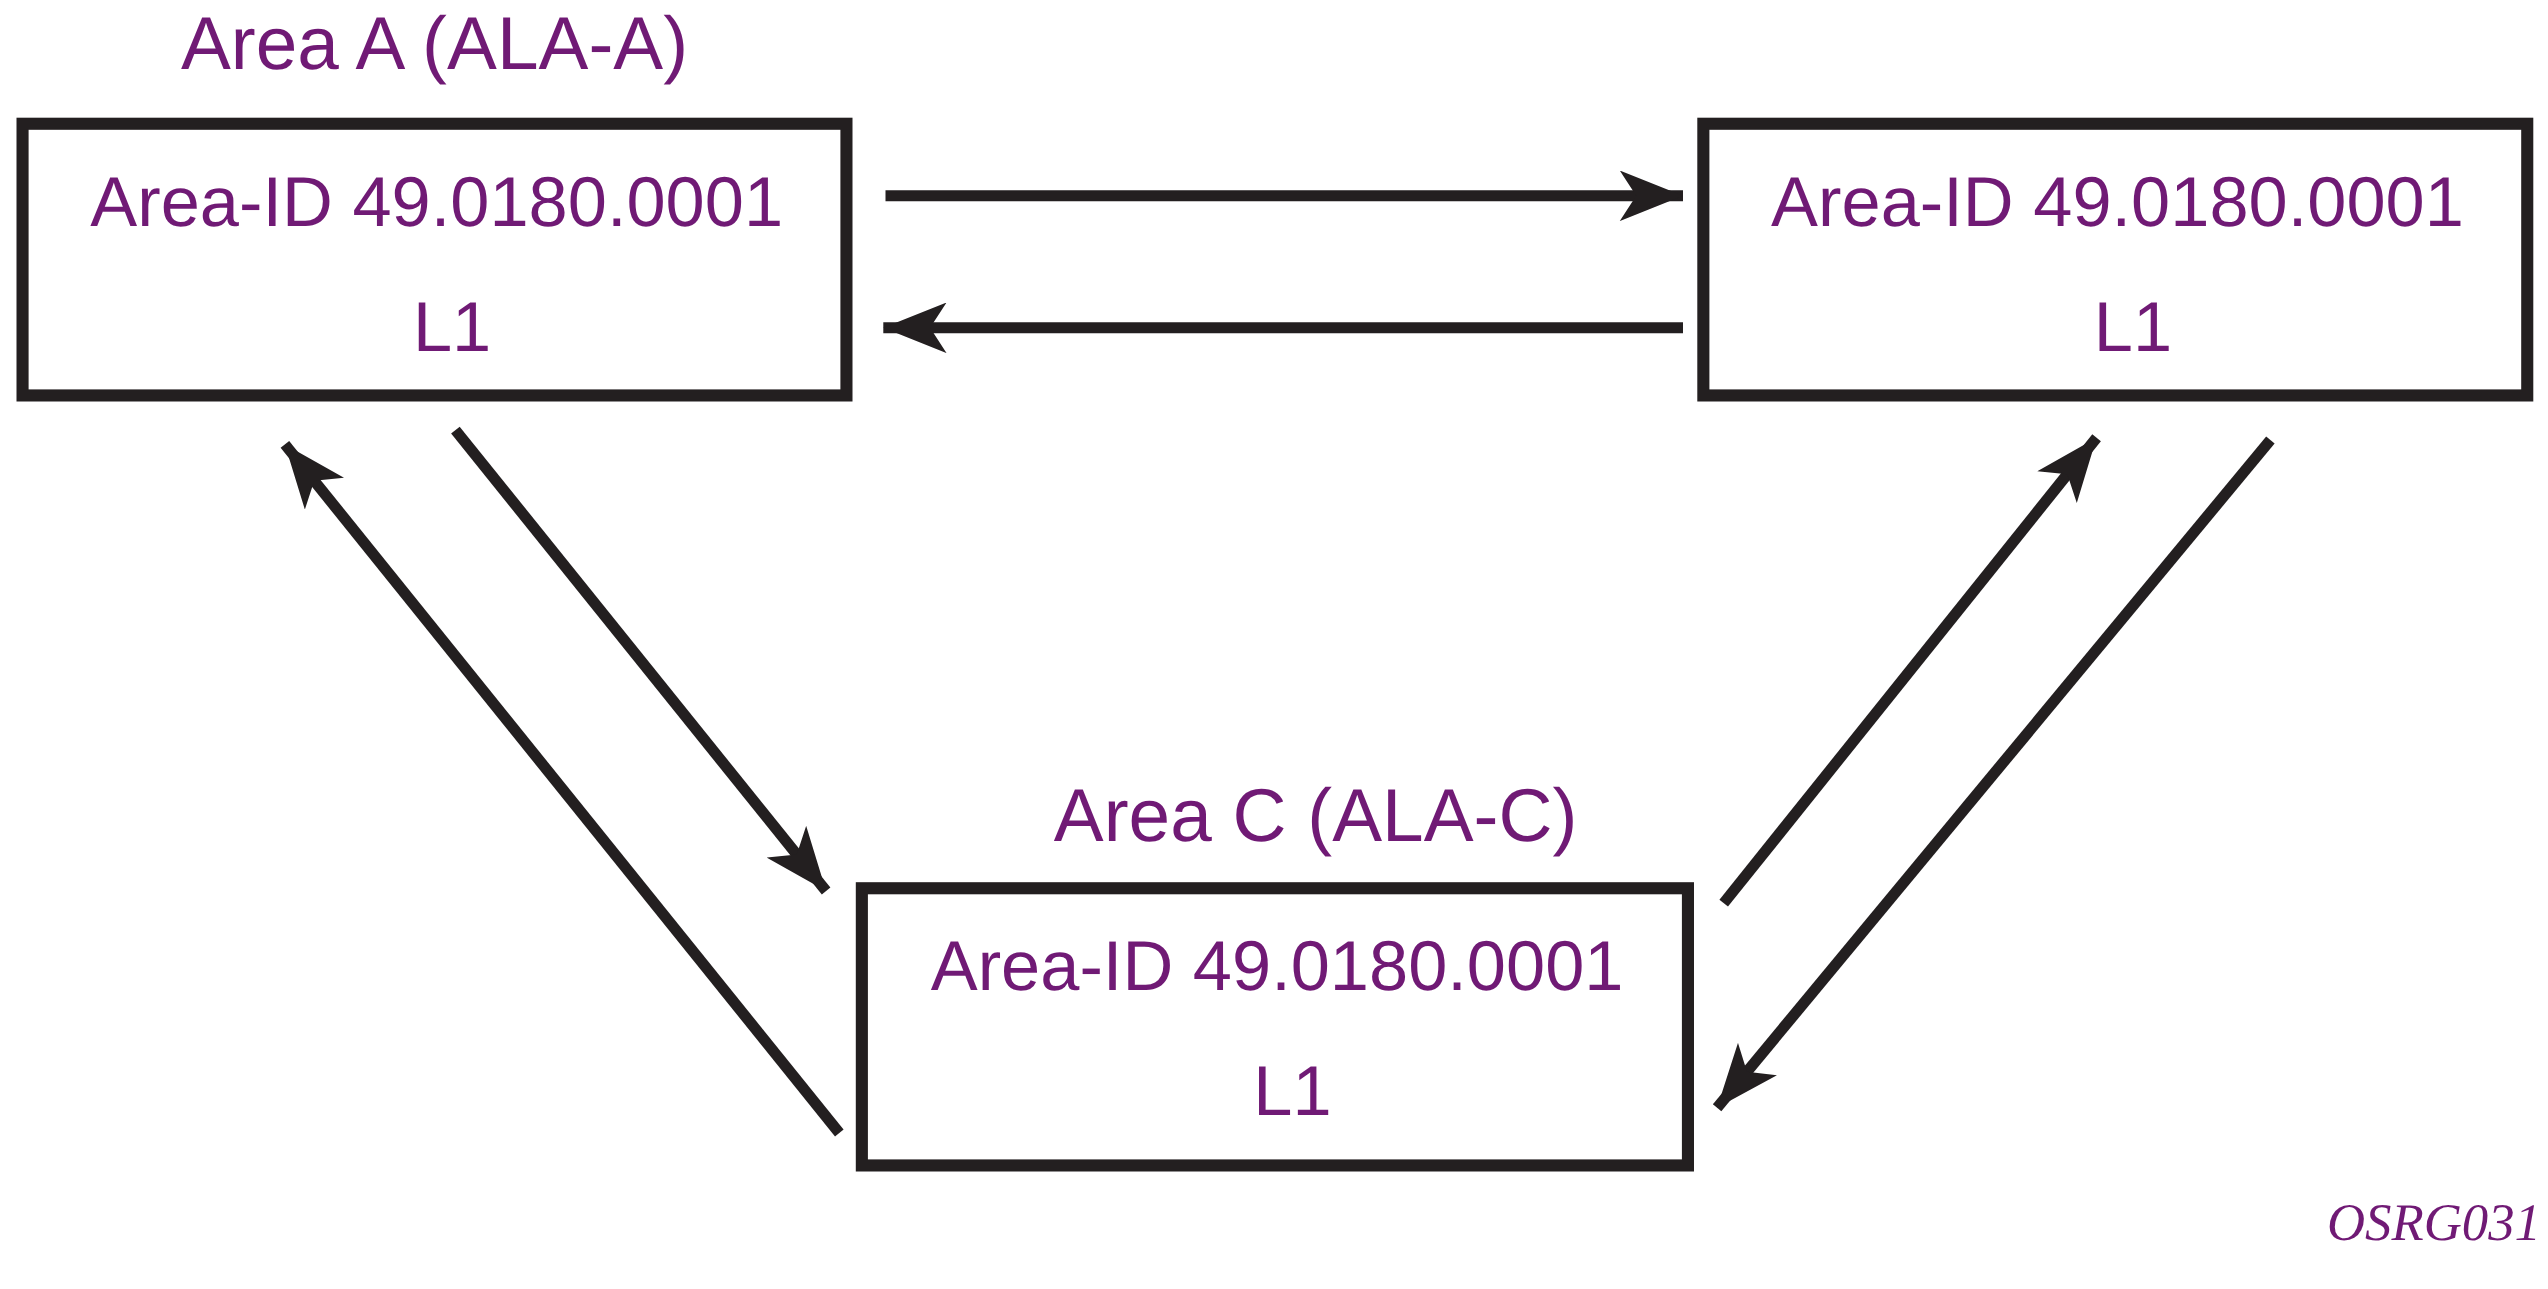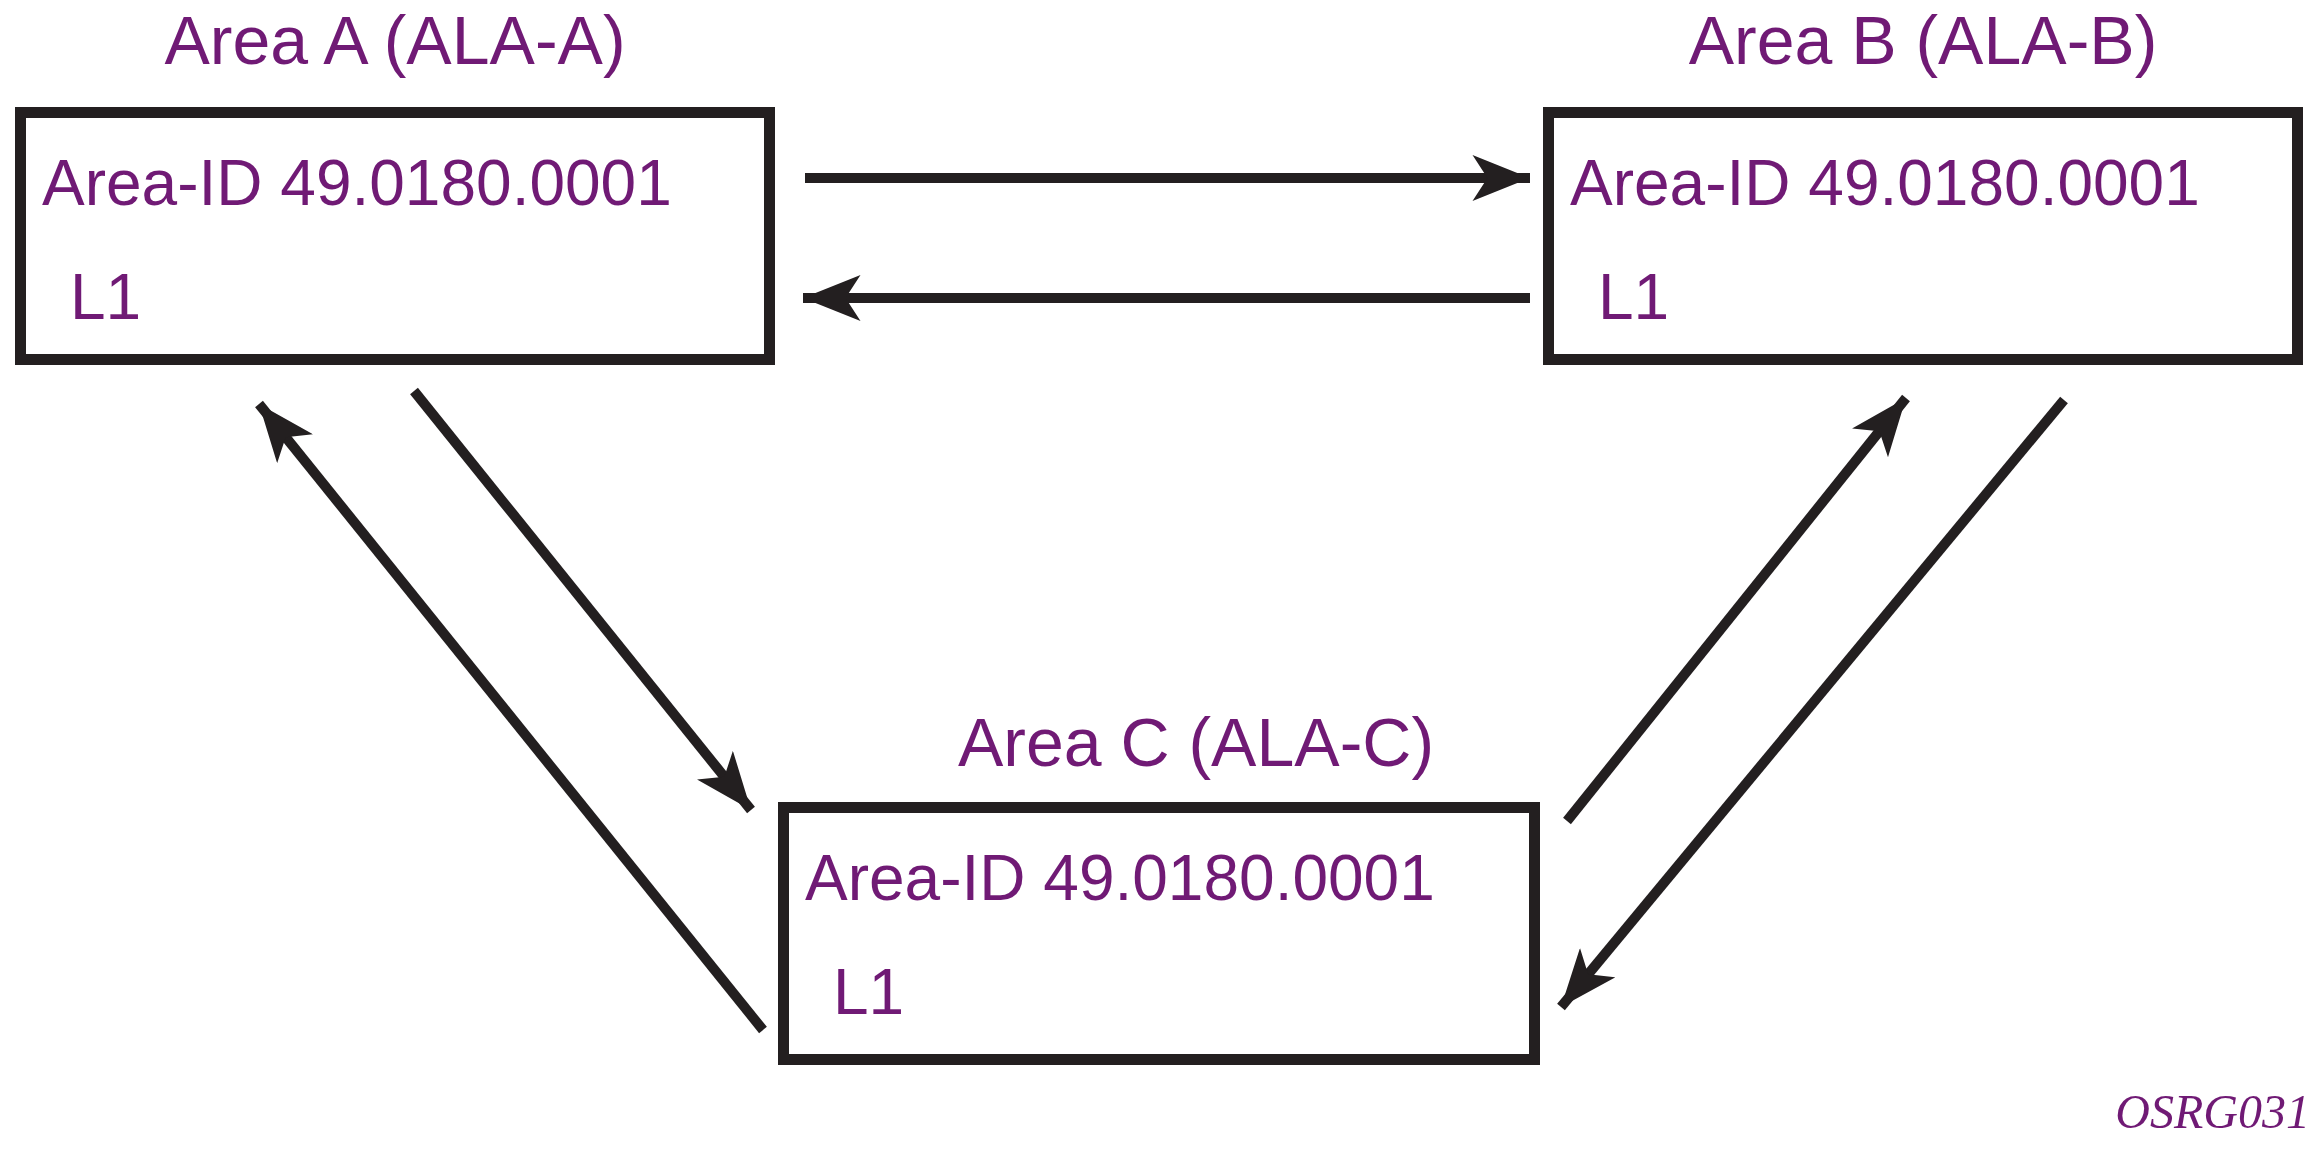--- a/index.html
+++ b/index.html
@@ -24,23 +24,23 @@
     height: 1172px;
   }
   .node {
     position: absolute;
     box-sizing: border-box;
     border: 11px solid #231f20;
     background: #ffffff;
   }
   .node-line {
     position: absolute;
-    left: 16px;
+    left: 4px;
     right: 0;
-    text-align: left;
+    text-align: center;
     font-size: 64px;
     line-height: 64px;
     white-space: nowrap;
   }
   .node-line.l1 { top: 33px; }
   .node-line.l2 { top: 147px; margin-left: 28px; }
   .node-title {
     position: absolute;
     transform: translateX(-50%);
     font-size: 68px;
@@ -78,21 +78,20 @@
     <line x1="1567" y1="821" x2="1906" y2="398" stroke="#231f20" stroke-width="10" marker-end="url(#arrowhead)"></line>
     <line x1="2064" y1="400" x2="1561" y2="1007" stroke="#231f20" stroke-width="10" marker-end="url(#arrowhead)"></line>
   </svg>
 
   <div class="node-title" style="left:395px; top:6px;">Area A (ALA-A)</div>
   <div class="node" style="left:15px; top:107px; width:760px; height:258px;">
     <div class="node-line l1">Area-ID 49.0180.0001</div>
     <div class="node-line l2">L1</div>
   </div>
 
-  <div class="node-title" style="left:1923px; top:6px;">Area B (ALA-B)</div>
   <div class="node" style="left:1543px; top:107px; width:760px; height:258px;">
     <div class="node-line l1">Area-ID 49.0180.0001</div>
     <div class="node-line l2">L1</div>
   </div>
 
   <div class="node-title" style="left:1196px; top:708px;">Area C (ALA-C)</div>
   <div class="node" style="left:778px; top:802px; width:762px; height:263px;">
     <div class="node-line l1">Area-ID 49.0180.0001</div>
     <div class="node-line l2">L1</div>
   </div>

